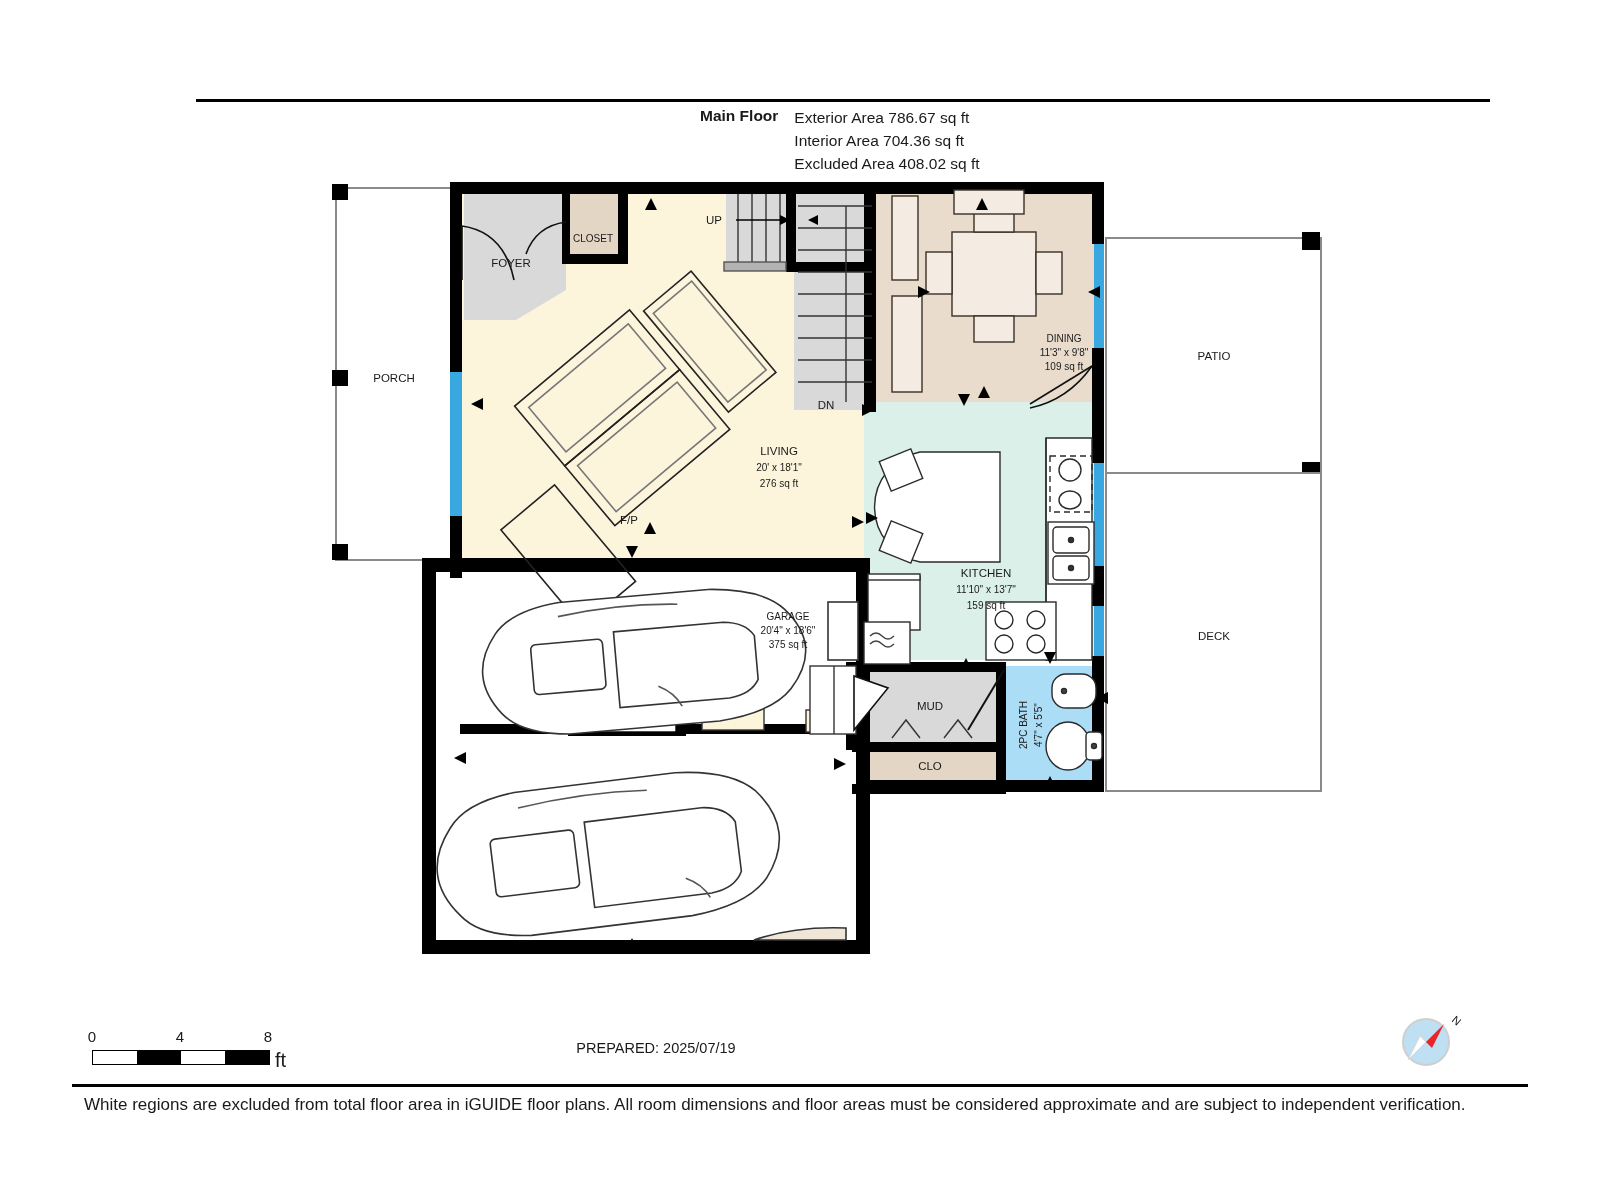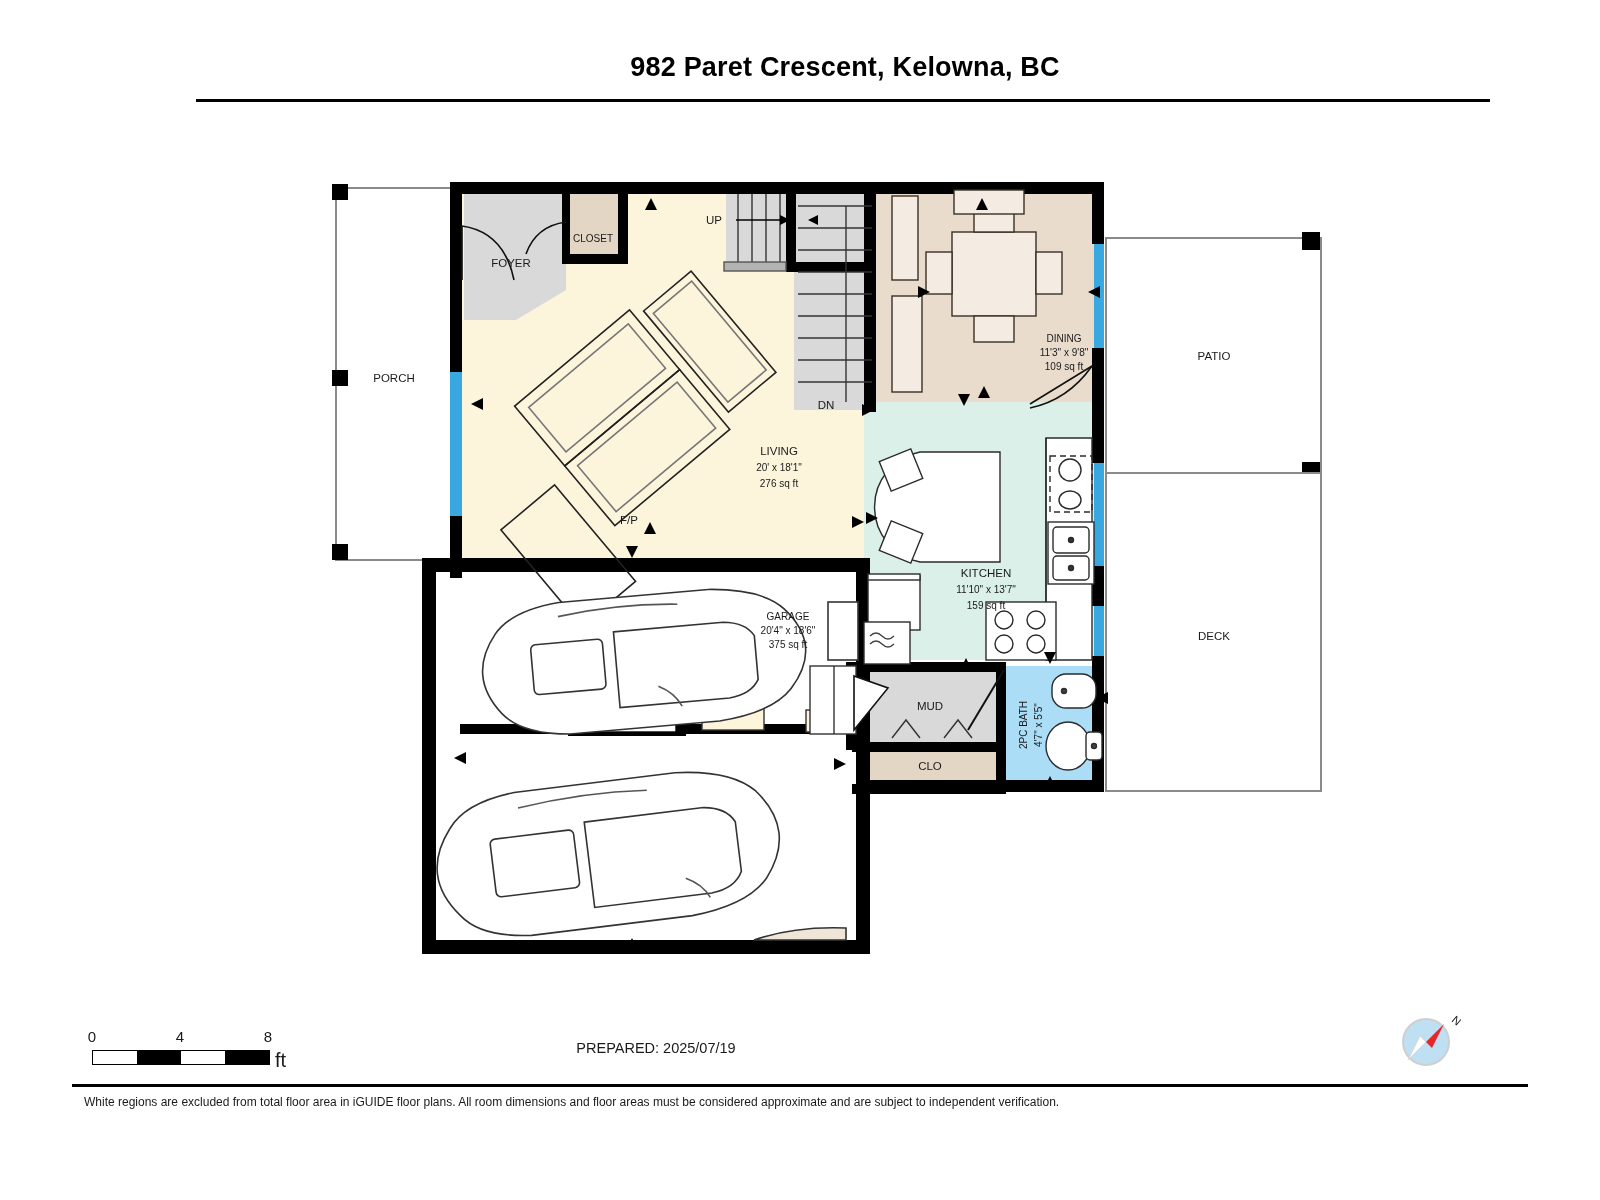--- a/index.html
+++ b/index.html
@@ -131,37 +131,44 @@
     position: absolute;
     left: 72px; top: 1084px;
     width: 1456px;
     height: 3px;
     background: #000;
   }
   #disclaimer {
     position: absolute;
     left: 84px; top: 1095px;
     width: 1440px;
-    font-size: 12px;
+    font-size: 17px;
     color: #1a1a1a;
   }
 
   
   .rm { font-family: "Liberation Sans", sans-serif; font-size: 11.5px; fill: #1a1a1a; text-anchor: middle; }
   .rm-sm { font-family: "Liberation Sans", sans-serif; font-size: 10px; fill: #1a1a1a; text-anchor: middle; }
 </style>
 </head>
 <body>
 
 <div id="header">
 
 
-  <div id="title">982 Paret Crescent, Kelowna, BC</div>
   <div id="title-rule"></div>
 
+  <div id="area-block">
+    <div id="area-label">Main Floor</div>
+    <div id="area-lines">
+      <div>Exterior Area 786.67 sq ft</div>
+      <div>Interior Area 704.36 sq ft</div>
+      <div>Excluded Area 408.02 sq ft</div>
+    </div>
+  </div>
 </div>
 
 <div id="plan-wrap">
 <svg id="plan" width="1600" height="820" viewBox="0 0 1600 820">
 
   <g>
 
     <rect x="290" y="18" width="125" height="372" fill="#ffffff" stroke="#8a8a8a" stroke-width="2"></rect>
     <rect x="286" y="14" width="16" height="16" fill="#000"></rect>
     <rect x="286" y="200" width="16" height="16" fill="#000"></rect>

